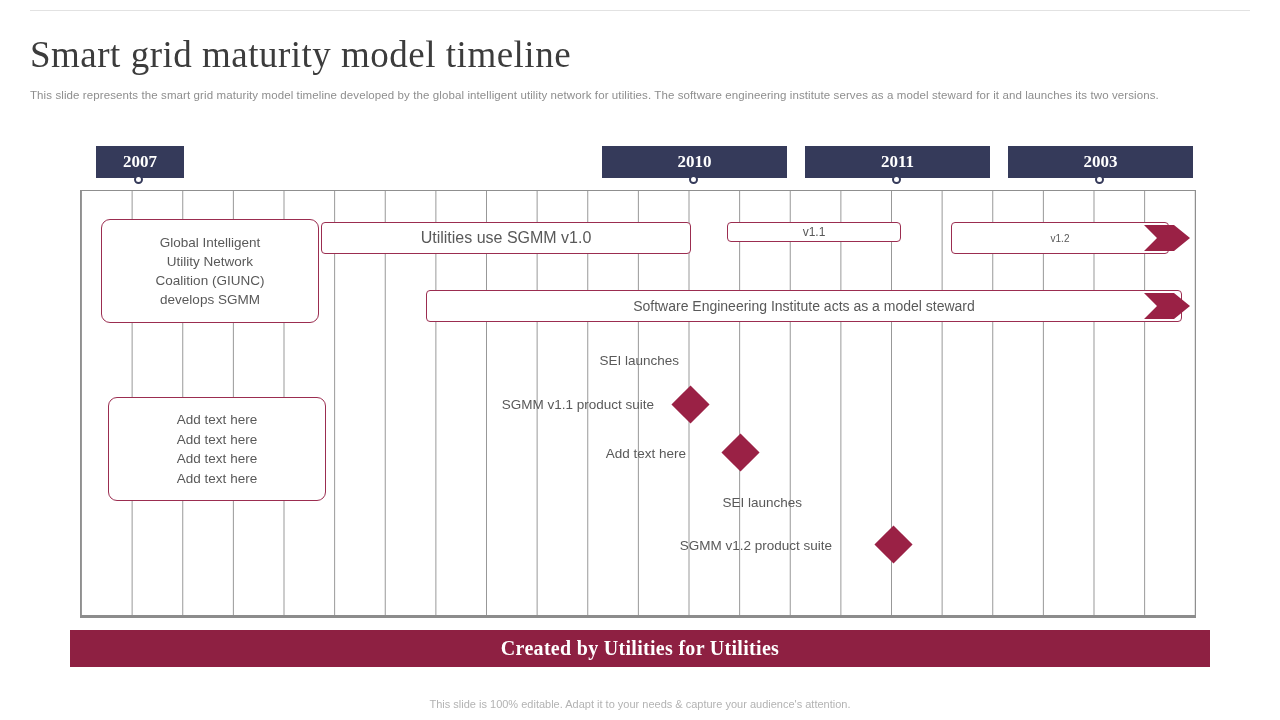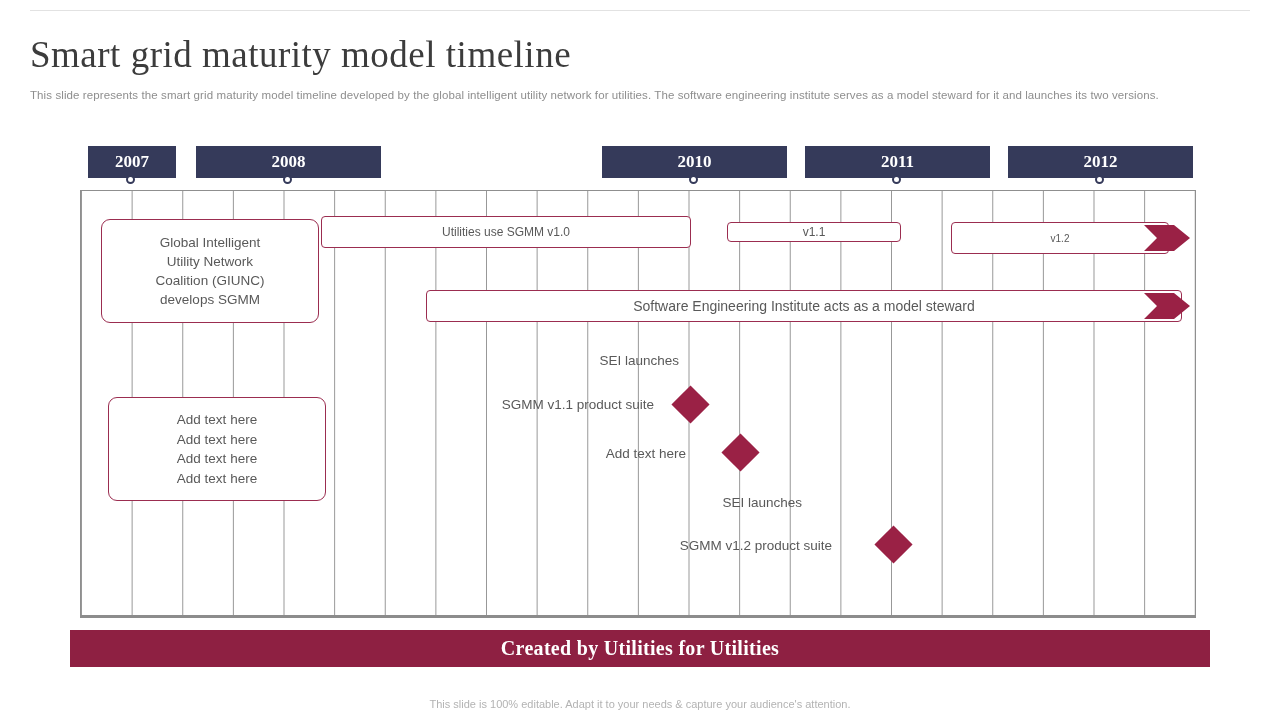--- a/index.html
+++ b/index.html
@@ -41,21 +41,21 @@
 
   .shape-box {
     position:absolute; background:#ffffff; border:1px solid #9b2d50;
     color:#595959; display:flex; align-items:center; justify-content:center;
     text-align:center;
   }
   .rounded-lg { border-radius:9px; }
   .rounded-sm { border-radius:4px; }
 
   .giunc-box   { left:20px;  top:28px;  width:218px; height:104px; font-size:13.5px; line-height:19px; }
-  .utilities-bar{ left:240px; top:25px;  width:370px; height:32px;  font-size:12px; }
+  .utilities-bar{ left:240px; top:31px;  width:370px; height:32px;  font-size:16px; }
   .v11-bar     { left:646px; top:31px;  width:174px; height:20px;  font-size:12px; }
   .v12-bar     { left:870px; top:31px;  width:218px; height:32px;  font-size:10px; }
   .steward-bar { left:345px; top:99px;  width:756px; height:32px;  font-size:14px; }
   .placeholder-box { left:27px; top:206px; width:218px; height:104px; font-size:13.5px; line-height:19.5px; }
 
   .fwd-arrow { position:absolute; width:46px; height:26px; }
   .fwd-arrow-1 { left:1063px; top:34px; }
   .fwd-arrow-2 { left:1063px; top:102px; }
 
   .milestone-label {
@@ -82,38 +82,34 @@
 </head>
 <body>
 
 <div class="slide">
 
   <div class="top-rule"></div>
 
   <h1 class="title">Smart grid maturity model timeline</h1>
   <div class="subtitle">This slide represents the smart grid maturity model timeline developed by the global intelligent utility network for utilities. The software engineering institute serves as a model steward for it and launches its two versions.</div>
 
-  <div class="year-box" style="left:88px;  width:88px;">
+  <div class="year-box" style="left:96px;  width:88px;">
     <span>2007</span>
-    <span class="year-dot"></span>
-  </div>
-  <div class="year-box" style="left:196px; width:185px;">
-    <span>2008</span>
     <span class="year-dot"></span>
   </div>
   <div class="year-box" style="left:602px; width:185px;">
     <span>2010</span>
     <span class="year-dot"></span>
   </div>
   <div class="year-box" style="left:805px; width:185px;">
     <span>2011</span>
     <span class="year-dot"></span>
   </div>
   <div class="year-box" style="left:1008px; width:185px;">
-    <span>2012</span>
+    <span>2003</span>
     <span class="year-dot"></span>
   </div>
 
   <div class="grid">
 
     <div class="shape-box rounded-lg giunc-box">
       <div>
         <div>Global Intelligent</div>
         <div>Utility Network</div>
         <div>Coalition (GIUNC)</div>

